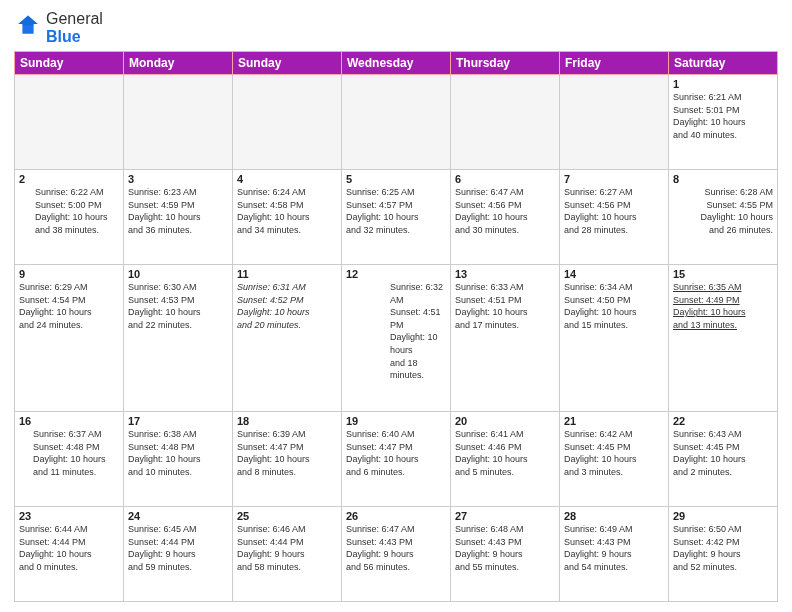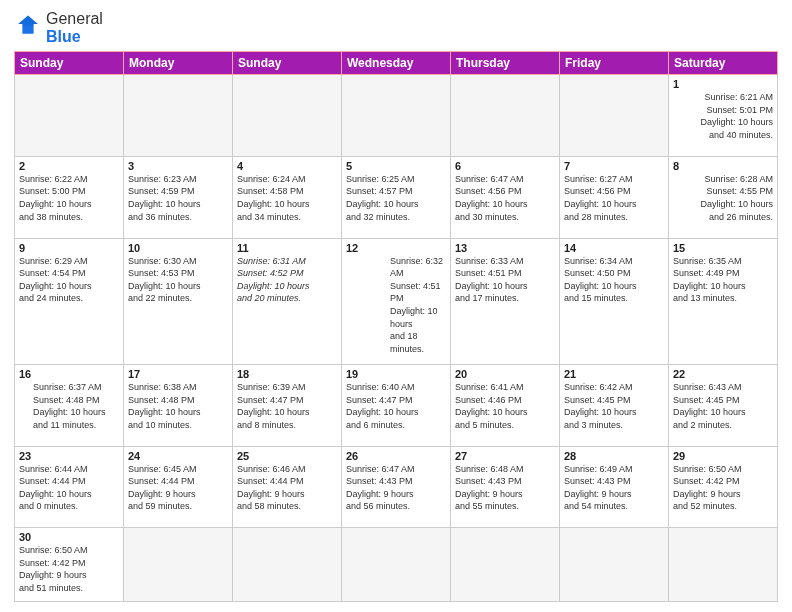--- a/index.html
+++ b/index.html
@@ -125,30 +125,30 @@
     <tbody id="calendar-body">
     <tr>
           <td class="empty"></td>
           <td class="empty"></td>
           <td class="empty"></td>
           <td class="empty"></td>
           <td class="empty"></td>
           <td class="empty"></td>
           <td>
             <span class="day-number">1</span>
-            <div class="day-info" style="white-space: pre-line; text-align: right;">Sunrise: 6:21 AM
+            <div class="day-info" style="white-space: pre-line;">Sunrise: 6:21 AM
 Sunset: 5:01 PM
 Daylight: 10 hours
 and 40 minutes.</div>
           </td>
         </tr>
         <tr>
           <td>
             <span class="day-number">2</span>
-            <div class="day-info" style="white-space: pre-line;">Sunrise: 6:22 AM
+            <div class="day-info" style="white-space: pre-line; margin-left: 16px;">Sunrise: 6:22 AM
 Sunset: 5:00 PM
 Daylight: 10 hours
 and 38 minutes.</div>
           </td>
           <td>
             <span class="day-number">3</span>
             <div class="day-info" style="white-space: pre-line;">Sunrise: 6:23 AM
 Sunset: 4:59 PM
 Daylight: 10 hours
 and 36 minutes.</div>
@@ -227,21 +227,21 @@
           </td>
           <td>
             <span class="day-number">14</span>
             <div class="day-info" style="white-space: pre-line;">Sunrise: 6:34 AM
 Sunset: 4:50 PM
 Daylight: 10 hours
 and 15 minutes.</div>
           </td>
           <td>
             <span class="day-number">15</span>
-            <div class="day-info" style="white-space: pre-line;">Sunrise: 6:35 AM
+            <div class="day-info" style="white-space: pre-line; text-decoration: underline;">Sunrise: 6:35 AM
 Sunset: 4:49 PM
 Daylight: 10 hours
 and 13 minutes.</div>
           </td>
         </tr>
         <tr>
           <td>
             <span class="day-number">16</span>
             <div class="day-info" style="white-space: pre-line; margin-left: 14px;">Sunrise: 6:37 AM
 Sunset: 4:48 PM
@@ -334,31 +334,16 @@
 Daylight: 9 hours
 and 54 minutes.</div>
           </td>
           <td>
             <span class="day-number">29</span>
             <div class="day-info" style="white-space: pre-line;">Sunrise: 6:50 AM
 Sunset: 4:42 PM
 Daylight: 9 hours
 and 52 minutes.</div>
           </td>
-        </tr>
-        <tr>
-          <td class="last-row">
-            <span class="day-number">30</span>
-            <div class="day-info" style="white-space: pre-line;">Sunrise: 6:50 AM
-Sunset: 4:42 PM
-Daylight: 9 hours
-and 51 minutes.</div>
-          </td>
-          <td class="last-row empty"></td>
-          <td class="last-row empty"></td>
-          <td class="last-row empty"></td>
-          <td class="last-row empty"></td>
-          <td class="last-row empty"></td>
-          <td class="last-row empty"></td>
         </tr>
       </tbody>
   </table>
 </div>
 
 </body></html>

